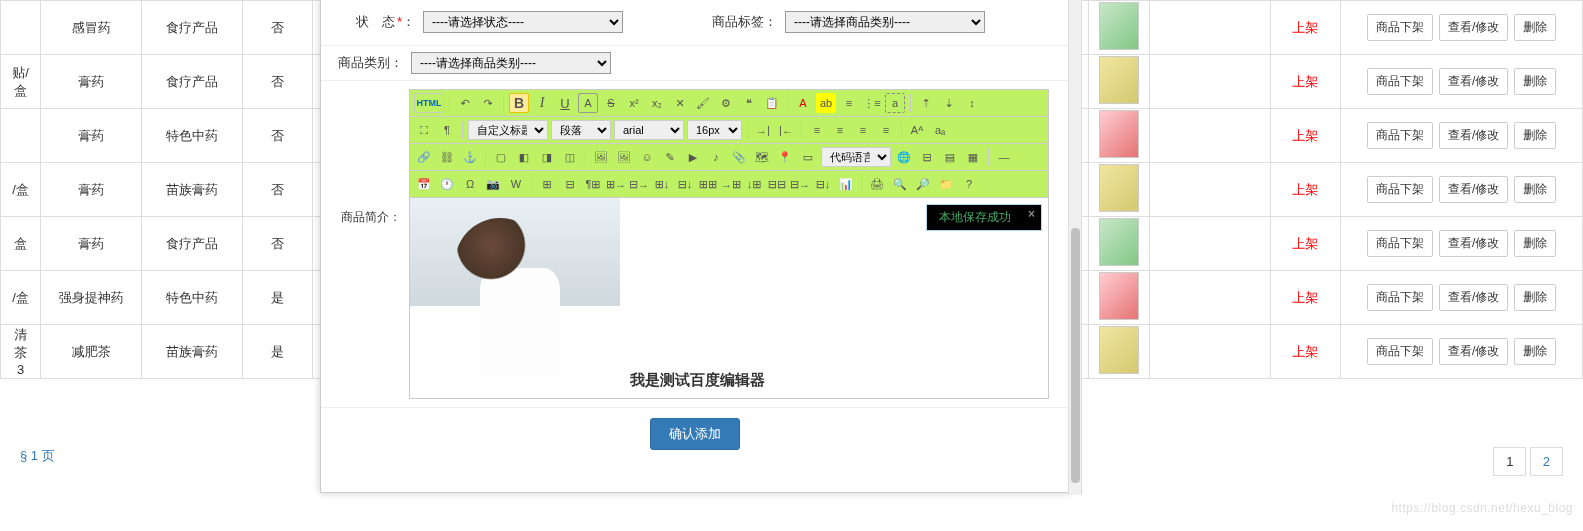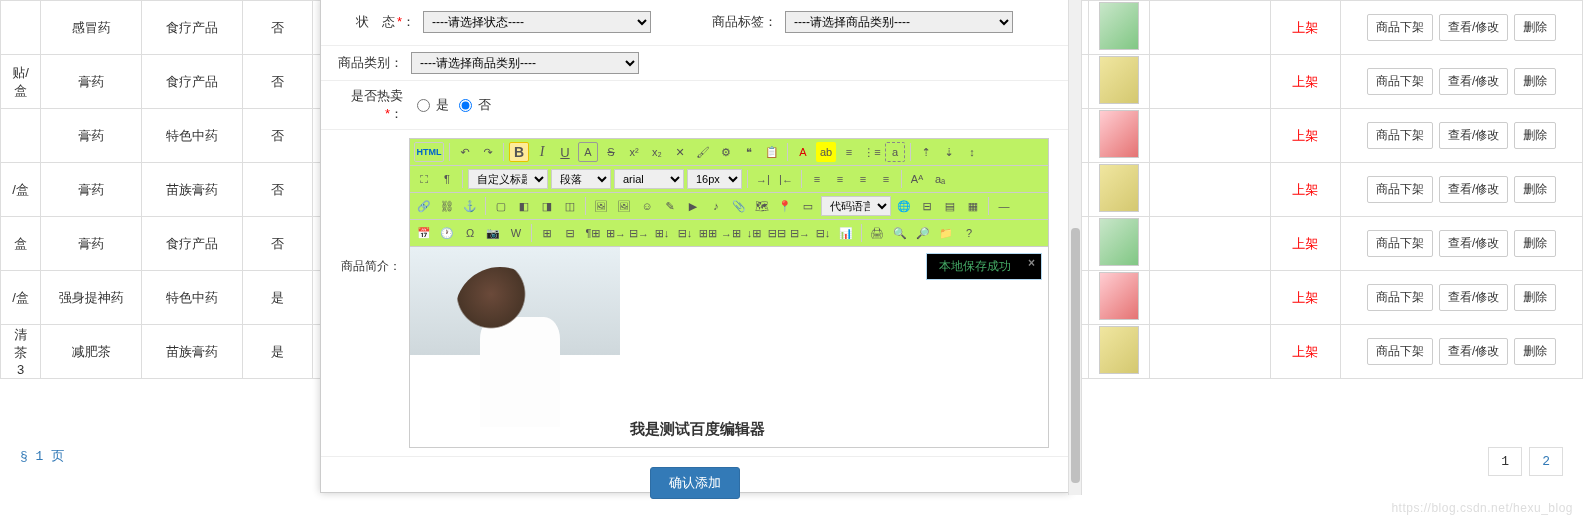--- a/index.html
+++ b/index.html
@@ -7,31 +7,31 @@
 
 .bg-table { position: absolute; left: 0; top: 0; width: 1583px; }
 .bg-table table { border-collapse: collapse; width: 100%; }
 .bg-table td, .bg-table th { border: 1px solid #ddd; padding: 0 8px; text-align: center; height: 54px; vertical-align: middle; font-size: 13px; }
 .bg-table td.status-red { color: #f00; }
 .bg-table .btn-sm { display: inline-block; border: 1px solid #ccc; background: #fff; padding: 4px 8px; font-size: 12px; margin: 0 3px; cursor: pointer; border-radius: 2px; }
 .bg-table .thumb { width: 40px; height: 48px; background: linear-gradient(135deg,#f0e6a0,#d4c870); border: 1px solid #ccc; display: inline-block; }
 .bg-table .thumb.g { background: linear-gradient(135deg,#c8e6c9,#81c784); }
 .bg-table .thumb.r { background: linear-gradient(135deg,#ffcdd2,#e57373); }
 
-.pagination-area { position: absolute; left: 0; bottom: 55px; width: 1583px; display: flex; justify-content: space-between; padding: 0 20px; font-family: Liberation Mono, monospace; }
+.pagination-area { position: absolute; left: 0; bottom: 55px; width: 1583px; display: flex; justify-content: space-between; padding: 0 20px; }
 .page-info { color: #337ab7; font-size: 13px; }
 .page-btns .pbtn { display: inline-block; border: 1px solid #ddd; padding: 6px 12px; font-size: 13px; cursor: pointer; }
 .page-btns .pbtn.active { background: #fff; color: #337ab7; }
 
 .modal { position: absolute; left: 320px; top: -2px; width: 750px; height: 495px; background: #fff; border: 1px solid #ccc; box-shadow: 0 0 8px rgba(0,0,0,0.2); }
 .modal .form-row { display: flex; align-items: center; padding: 6px 12px; border-bottom: 1px solid #eee; font-size: 13px; }
 .modal .label { width: 70px; text-align: right; margin-right: 8px; color: #333; }
 .modal .req { color: #f00; margin-left: 2px; }
 .modal select { border: 1px solid #999; padding: 2px 4px; font-size: 12px; height: 22px; }
-.modal .sel-wide { width: 228px; }
+.modal .sel-wide { width: 200px; }
 .modal .radio-grp { display: flex; align-items: center; gap: 4px; }
 .modal .radio-grp input { margin: 0 2px 0 6px; }
 
 .modal .double-row { display: flex; }
 .modal .double-row .half { flex: 1; display: flex; align-items: center; padding: 6px 12px; }
 
 .editor-wrap { padding: 8px 10px; display: flex; }
 .editor-wrap .label { margin-top: 120px; }
 .editor { border: 1px solid #ccc; width: 640px; background: #fff; }
 .editor .toolbar { border-bottom: 1px solid #ccc; padding: 3px 4px; display: flex; flex-wrap: wrap; gap: 3px; align-items: center; background: #bef264; }
@@ -170,29 +170,20 @@
     </div>
   </div>
 
   <div class="form-row">
     <span class="label">商品类别：</span>
     <select class="sel-wide">
       <option>----请选择商品类别----</option>
     </select>
   </div>
 
-  <div class="form-row">
-    <span class="label"><span>是否热卖</span><span class="req">*</span>：</span>
-    <span class="radio-grp">
-      <input type="radio" name="hot" style="">
-        <span>是</span>
-      <input type="radio" name="hot" checked="" style="">
-        <span>否</span>
-    </span>
-  </div>
 
   <div class="editor-wrap">
     <span class="label">商品简介：</span>
     <div class="editor">
       <div class="toolbar">
         <span class="tb html">HTML</span>
         <span class="sep"></span>
         <span class="tb">↶</span>
         <span class="tb">↷</span>
         <span class="sep"></span>

